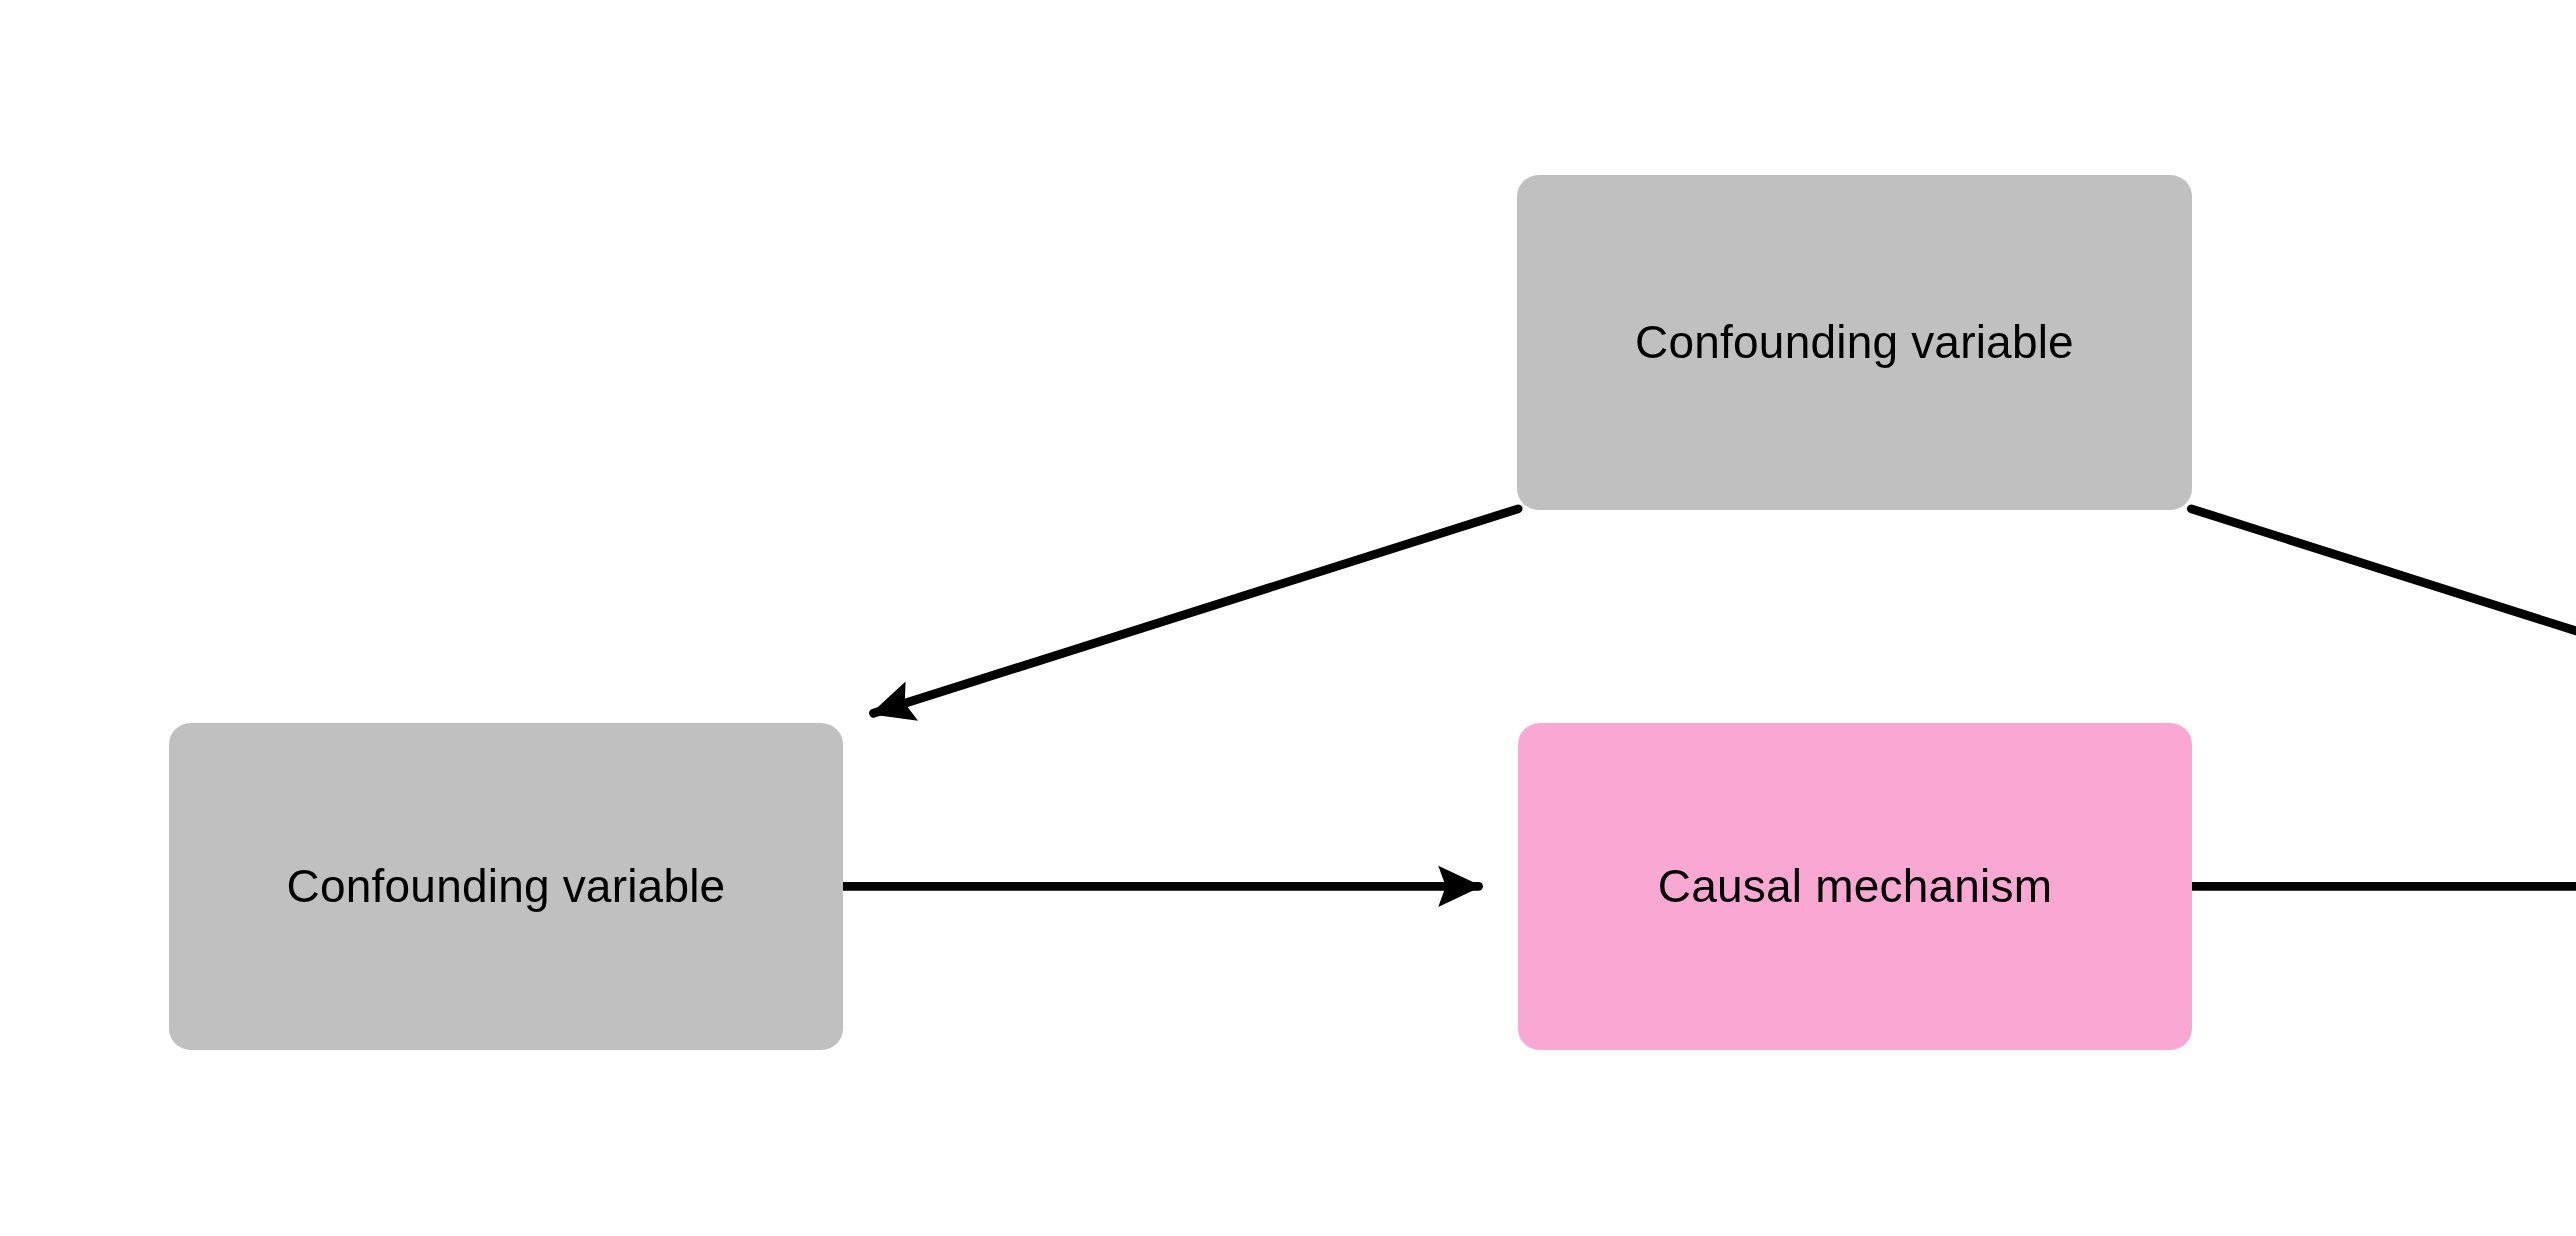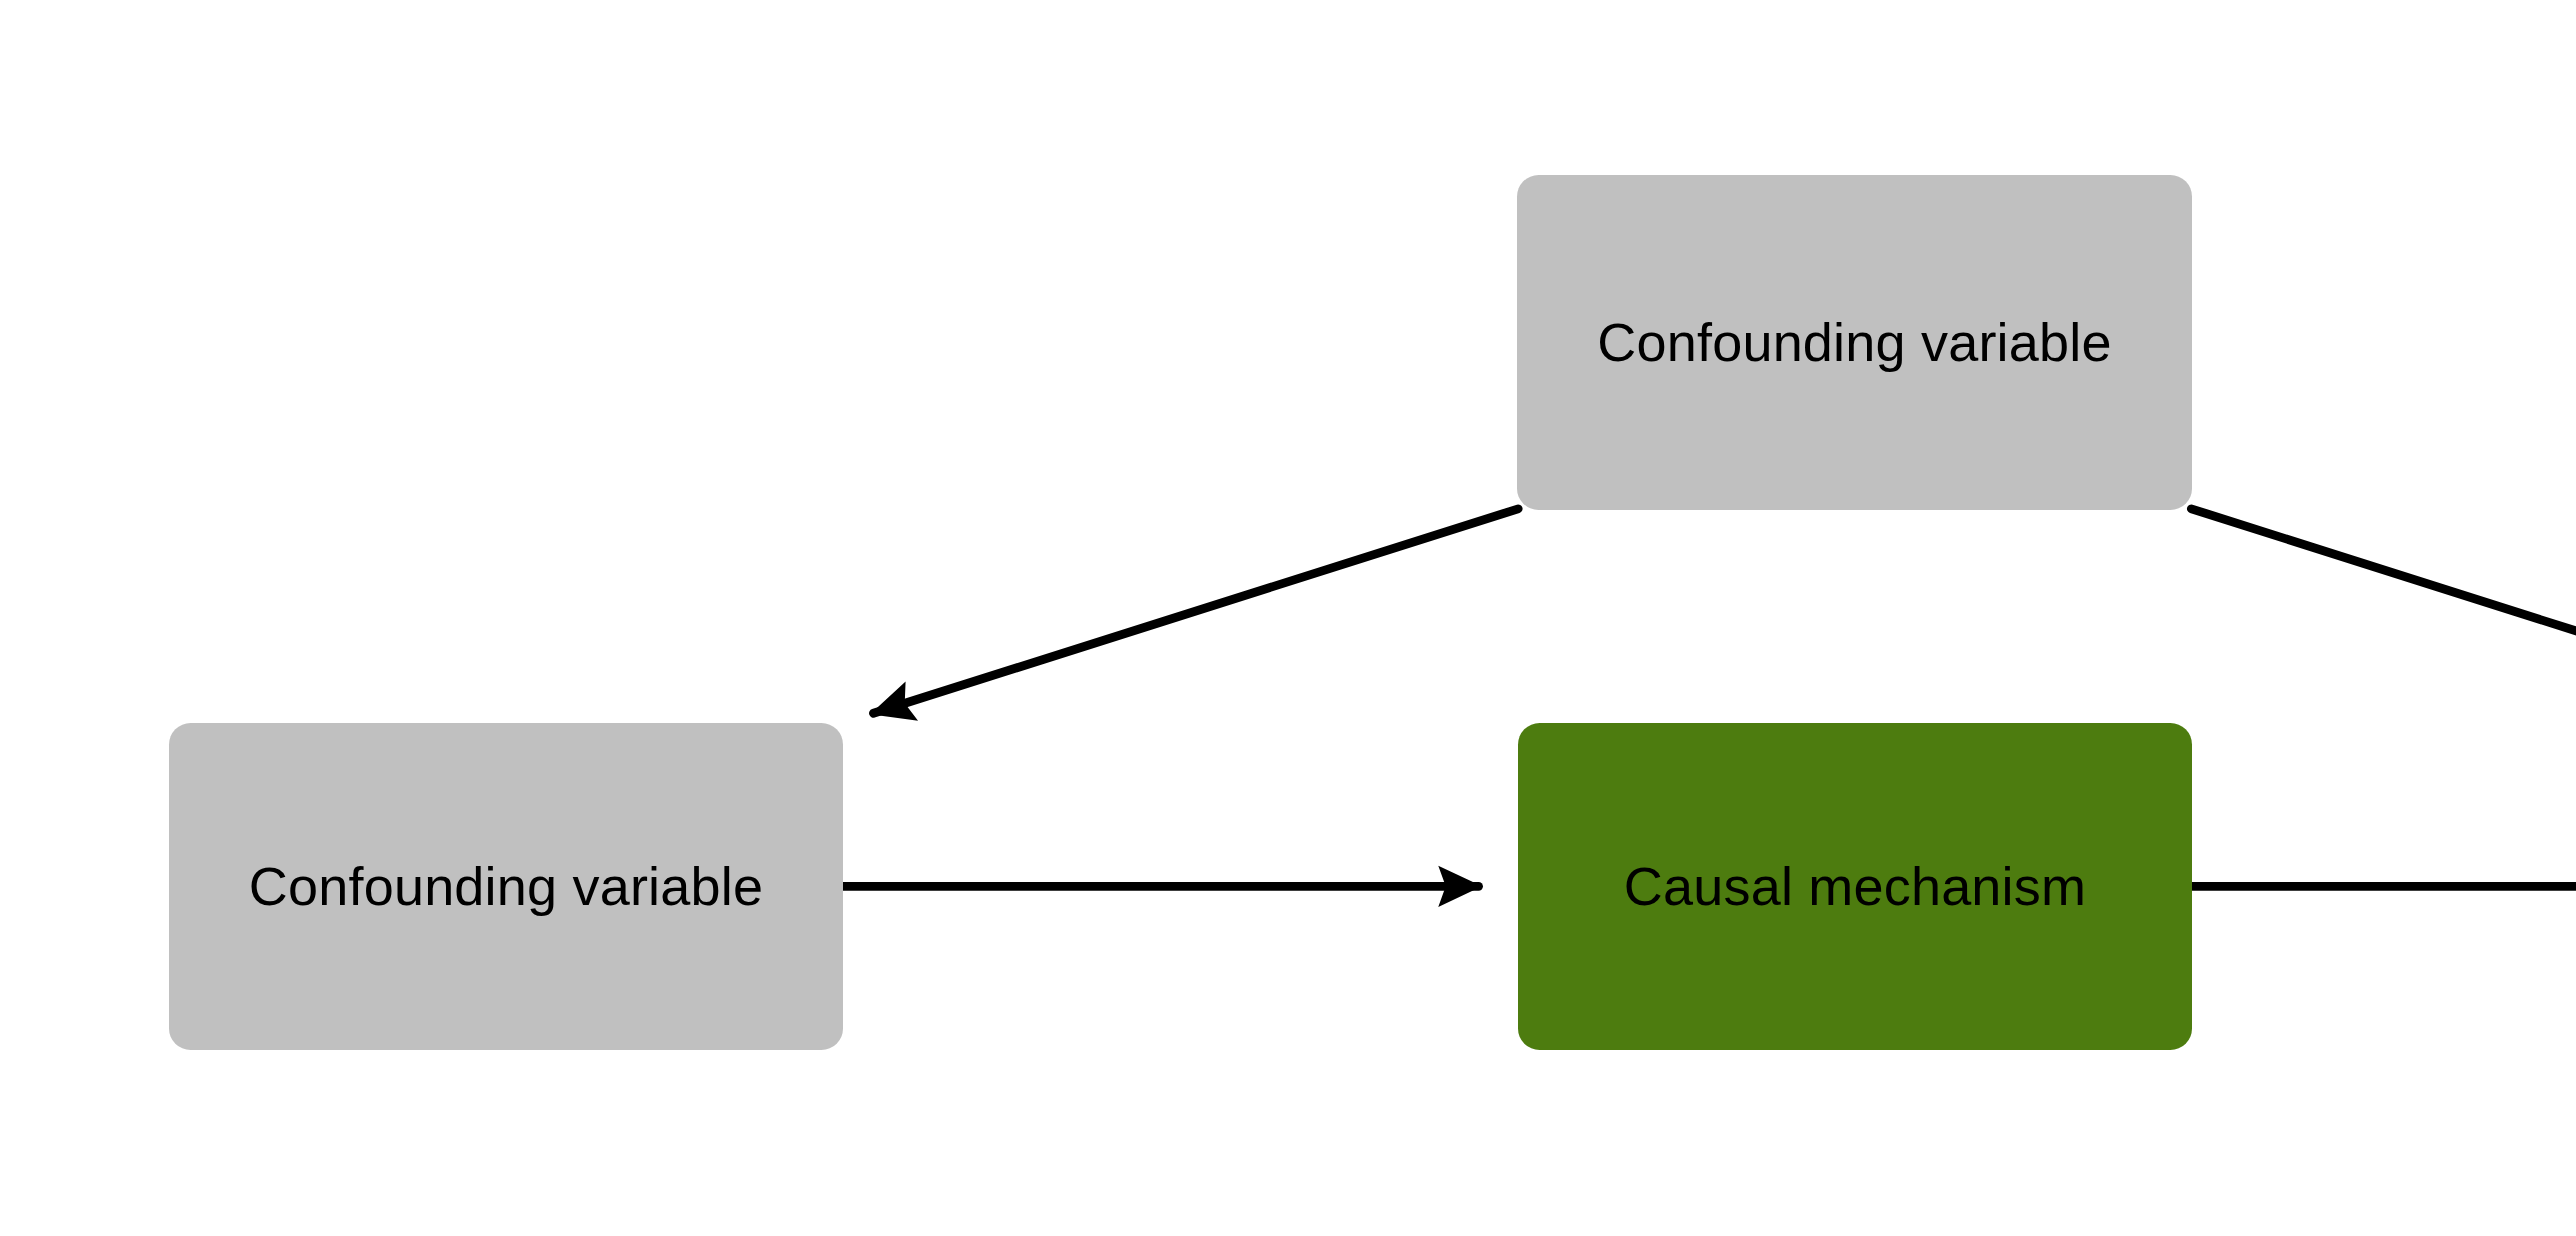--- a/index.html
+++ b/index.html
@@ -30,21 +30,21 @@
     position: absolute;
     box-sizing: border-box;
     border-radius: 21.6px;
     display: flex;
     align-items: center;
     justify-content: center;
     text-align: center;
   }
   .node-label {
     font-family: "Liberation Sans", sans-serif;
-    font-size: 54px;
+    font-size: 46px;
     font-weight: 400;
     line-height: 1.1;
     color: #000000;
     letter-spacing: 0.2px;
     white-space: nowrap;
   }
   
   #node-confounding {
     left: 1517px;  top: 175px;   width: 675px; height: 335px;
   }
@@ -77,18 +77,18 @@
   </svg>
 
   <div class="node" id="node-confounding" style="left: 1517px; top: 175px; width: 675px; height: 335px; background: rgb(192, 192, 192);">
     <span class="node-label" style="color: rgb(0, 0, 0);">Confounding variable</span>
   </div>
 
   <div class="node" id="node-independent" style="left: 169px; top: 723px; width: 674px; height: 327px; background: rgb(192, 192, 192);">
     <span class="node-label" style="color: rgb(0, 0, 0);">Confounding variable</span>
   </div>
 
-  <div class="node" id="node-causal" style="left: 1518px; top: 723px; width: 674px; height: 327px; background: #4d7c0f;">
+  <div class="node" id="node-causal" style="left: 1518px; top: 723px; width: 674px; height: 327px; background: #f9a8d4;">
     <span class="node-label" style="color: rgb(0, 0, 0);">Causal mechanism</span>
   </div>
 
 </div>
 
 
 </body></html>

